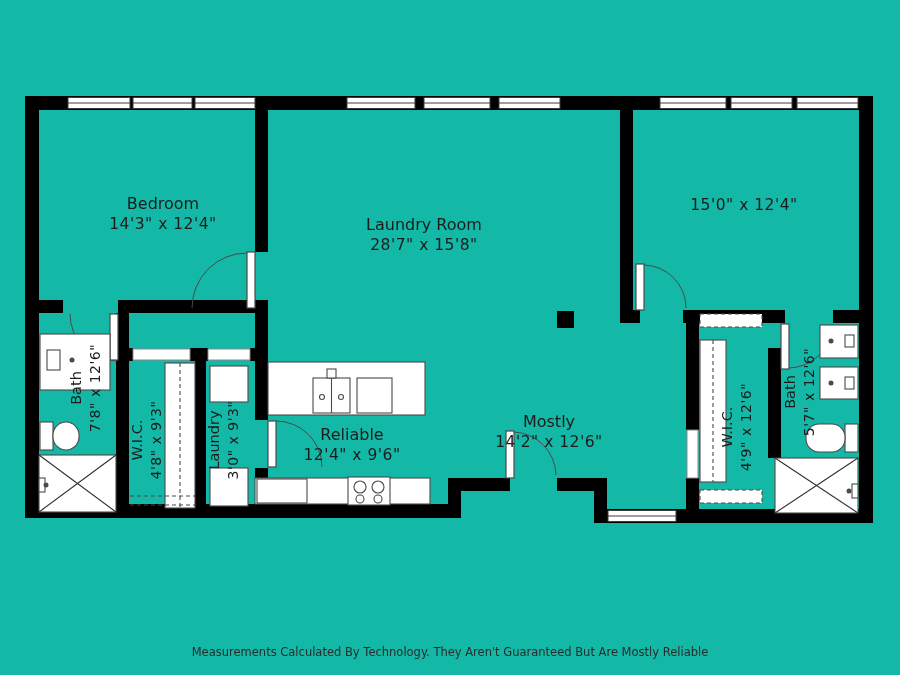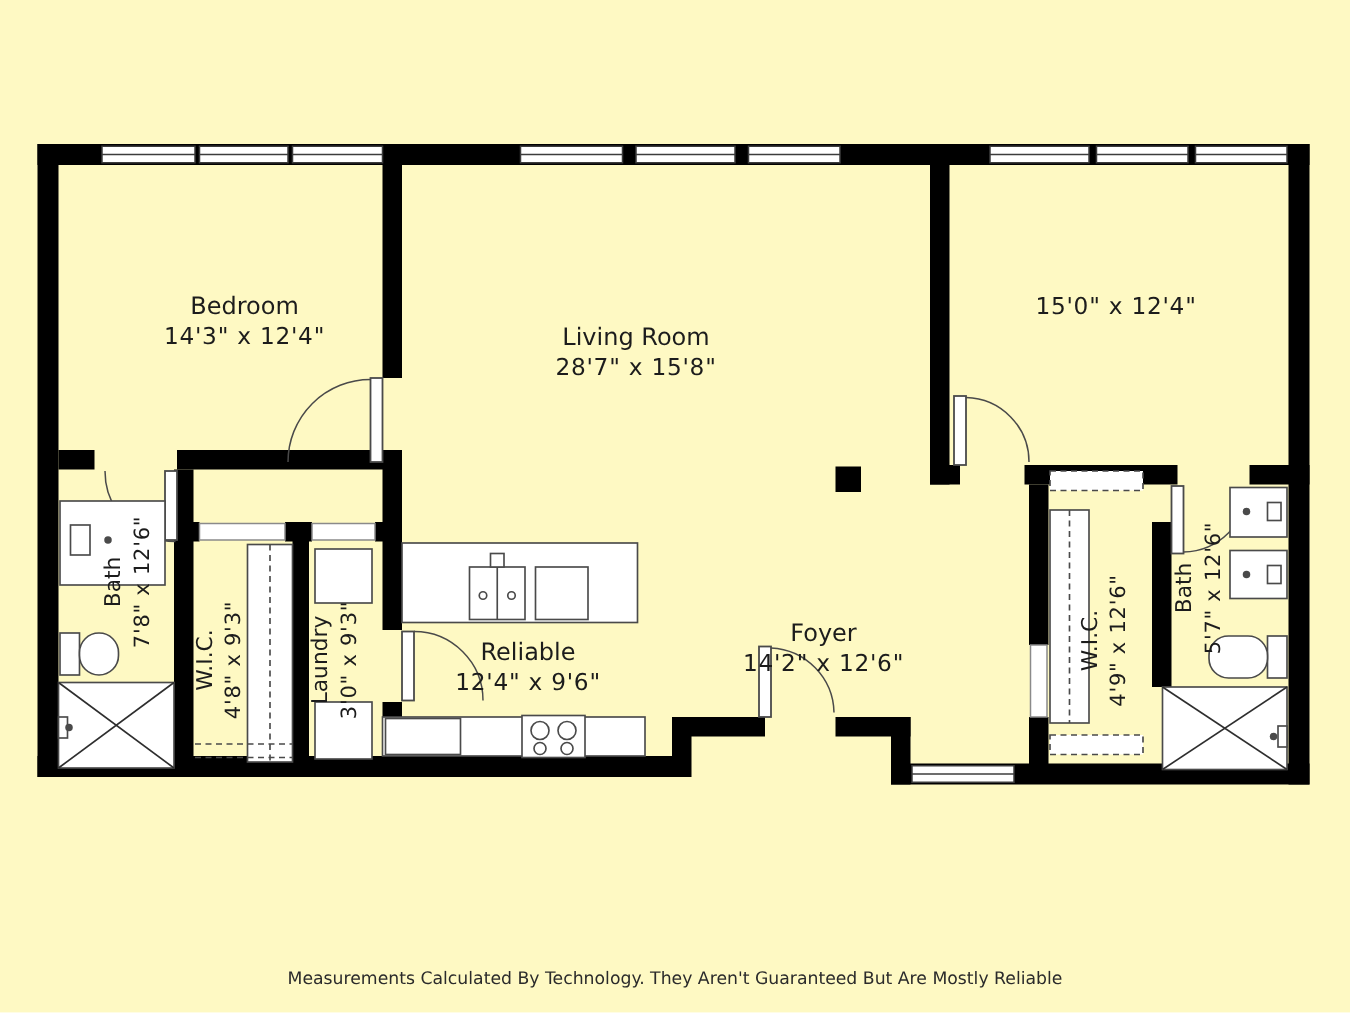--- a/index.html
+++ b/index.html
@@ -1,17 +1,17 @@
 <!DOCTYPE html>
 <html><head>
 <meta charset="utf-8">
 <style>
   html,body{margin:0;padding:0;background:#ffffff;}
   #stage{
-    position:relative;width:900px;height:675px;background:#fef9c3;
+    position:relative;width:900px;height:675px;background:#14b8a6;
     font-family:"DejaVu Sans","Liberation Sans",sans-serif;overflow:hidden;
   }
   #plan-svg{position:absolute;left:0;top:0;}
   .room-label{
     position:absolute;transform:translate(-50%,-50%);
     text-align:center;color:#1c1c1c;white-space:nowrap;pointer-events:none;
   }
   .room-label.rot{transform:translate(-50%,-50%) rotate(-90deg);}
   .room-name{font-size:16px;line-height:21px;}
   .room-dims{font-size:15.5px;line-height:21px;letter-spacing:0.5px;}
@@ -215,21 +215,21 @@
     </g>
   </g>
 </svg>
 
 <div class="room-label" style="left:163px;top:214px">
   <div class="room-name">Bedroom</div>
   <div class="room-dims">14'3" x 12'4"</div>
 </div>
 
 <div class="room-label" style="left:424px;top:235px">
-  <div class="room-name">Living Room</div>
+  <div class="room-name">Laundry Room</div>
   <div class="room-dims">28'7" x 15'8"</div>
 </div>
 
 <div class="room-label" style="left:744px;top:205px">
   <div class="room-dims">15'0" x 12'4"</div>
 </div>
 
 <div class="room-label rot" style="left:86px;top:388px">
   <div class="room-name">Bath</div>
   <div class="room-dims">7'8" x 12'6"</div>
@@ -244,21 +244,21 @@
   <div class="room-name">Laundry</div>
   <div class="room-dims">3'0" x 9'3"</div>
 </div>
 
 <div class="room-label" style="left:352px;top:445px">
   <div class="room-name">Reliable</div>
   <div class="room-dims">12'4" x 9'6"</div>
 </div>
 
 <div class="room-label" style="left:549px;top:432px">
-  <div class="room-name">Foyer</div>
+  <div class="room-name">Mostly</div>
   <div class="room-dims">14'2" x 12'6"</div>
 </div>
 
 <div class="room-label rot" style="left:737px;top:427px">
   <div class="room-name">W.I.C.</div>
   <div class="room-dims">4'9" x 12'6"</div>
 </div>
 
 <div class="room-label rot" style="left:800px;top:392px">
   <div class="room-name">Bath</div>

